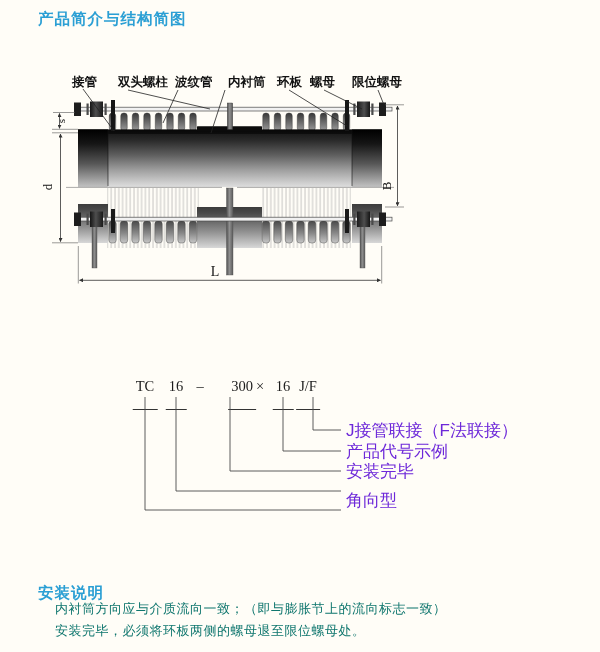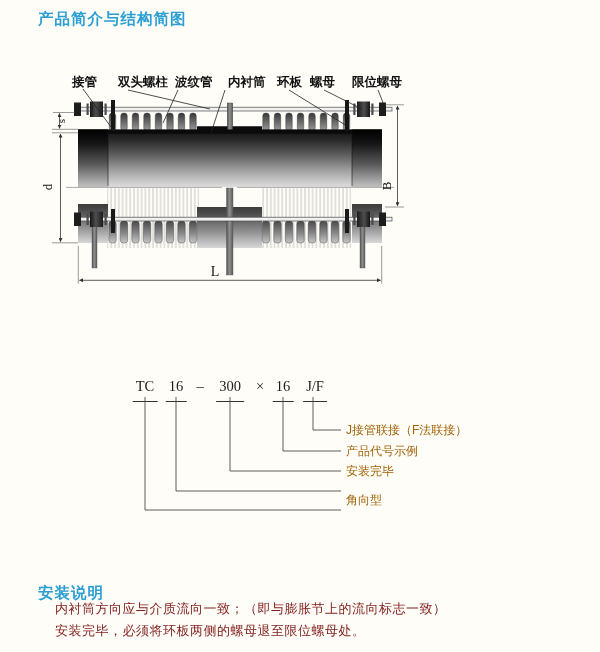--- a/index.html
+++ b/index.html
@@ -6,24 +6,24 @@
   body{font-family:"Liberation Sans",sans-serif;}
   .page{position:relative;width:600px;height:652px;background:#fffdf7;overflow:hidden;}
   .sec-title{position:absolute;left:38px;margin:0;font-size:15.5px;font-weight:bold;letter-spacing:1px;color:#2b9fd4;}
   .t1{top:9px;}
   .t2{top:346px;}
   .t3{top:563px;margin-top:20px;}
   .diagram-svg{position:absolute;left:40px;top:65px;width:440px;height:235px;}
   .callout-svg{position:absolute;left:0;top:375px;width:600px;height:150px;}
   .tok{position:absolute;top:378px;transform:translateX(-50%);font-family:"Liberation Serif",serif;
        font-size:14.5px;color:#1c1c1c;white-space:nowrap;}
-  .tok.u{border-bottom:1.2px solid #333;padding:0 3px 6px;}
-  .callout-label{position:absolute;left:346px;height:17px;line-height:17px;font-size:12px;
-       color:#a16207;white-space:nowrap;}
-  .install-line{position:absolute;left:55px;margin:0;font-size:13px;color:#7f1d1d;
+  .tok.u{border-bottom:1.2px solid #333;padding:0 3px 14px;}
+  .callout-label{position:absolute;left:346px;height:17px;line-height:17px;font-size:17px;
+       color:#6d28d9;white-space:nowrap;}
+  .install-line{position:absolute;left:55px;margin:0;font-size:13px;color:#0f766e;
        letter-spacing:0.5px;white-space:nowrap;}
   .il1{top:600px;}
   .il2{top:622px;}
   .plabel{font:600 12.5px "Liberation Sans",sans-serif;fill:#111;}
   .dim{font:13px "Liberation Serif",serif;fill:#111;}
   .dim-s{font:11px "Liberation Serif",serif;fill:#111;}
   .dim-L{font:14px "Liberation Serif",serif;fill:#111;}
   .leader{stroke:#222;stroke-width:0.8;fill:none;}
   .dimline{stroke:#333;stroke-width:0.8;fill:none;}
   .tick{stroke:#555;stroke-width:0.6;fill:none;}
@@ -213,24 +213,24 @@
       <text class="plabel" x="310" y="86">螺母</text>
       <text class="plabel" x="352" y="86">限位螺母</text>
     </g>
   </svg>
 
 
   <div>
     <span class="tok u" style="left:145px">TC</span>
     <span class="tok u" style="left:176px">16</span>
     <span class="tok" style="left:200px">–</span>
-    <span class="tok u" style="left:230px">300</span>
+    <span class="tok u" style="left:242px">300</span>
     <span class="tok" style="left:260px">×</span>
     <span class="tok u" style="left:283px">16</span>
-    <span class="tok u" style="left:315px">J/F</span>
+    <span class="tok u" style="left:308px">J/F</span>
   </div>
 
   <svg class="callout-svg" viewBox="0 375 600 150">
     <path class="callout-line" d="M313,397 L313,430 L341,430"></path>
     <path class="callout-line" d="M283,397 L283,451 L341,451"></path>
     <path class="callout-line" d="M230,397 L230,471 L341,471"></path>
     <path class="callout-line" d="M176,397 L176,491 L341,491"></path>
     <path class="callout-line" d="M145,397 L145,510 L341,510"></path>
   </svg>
 

